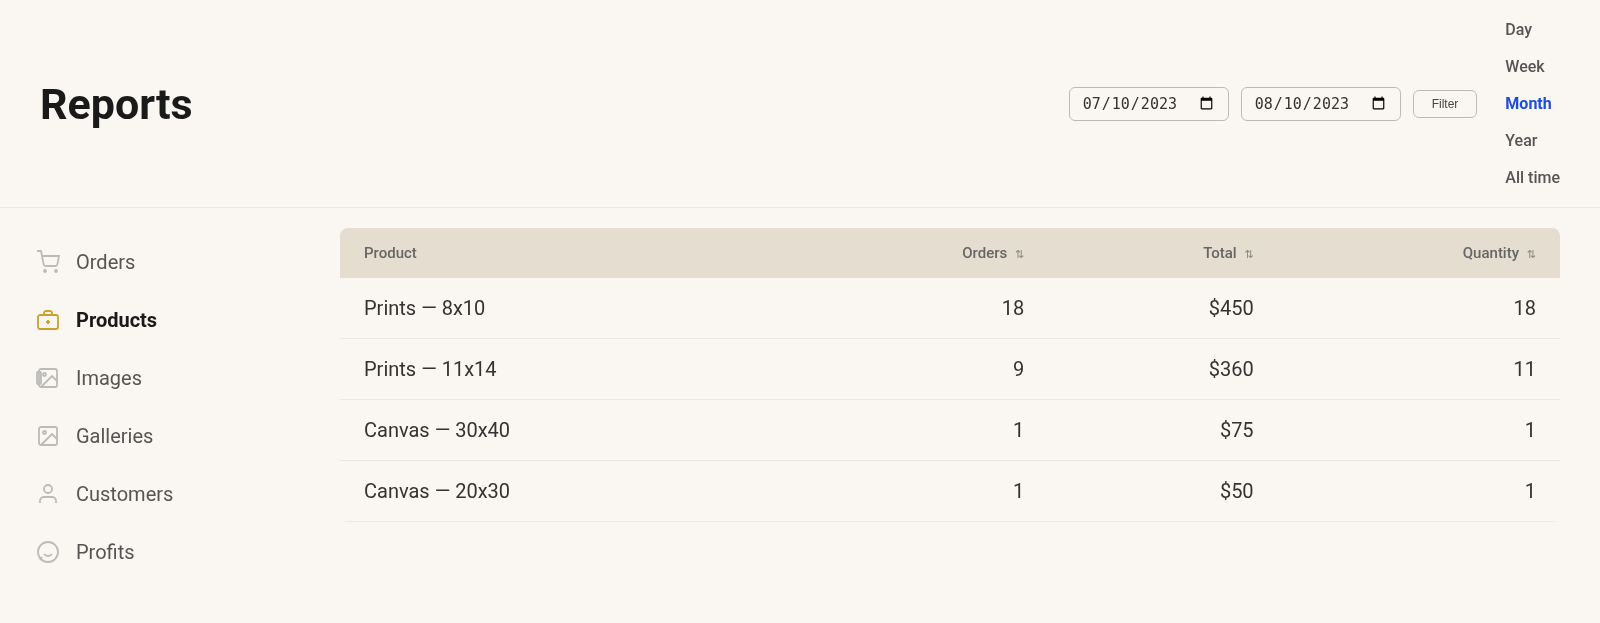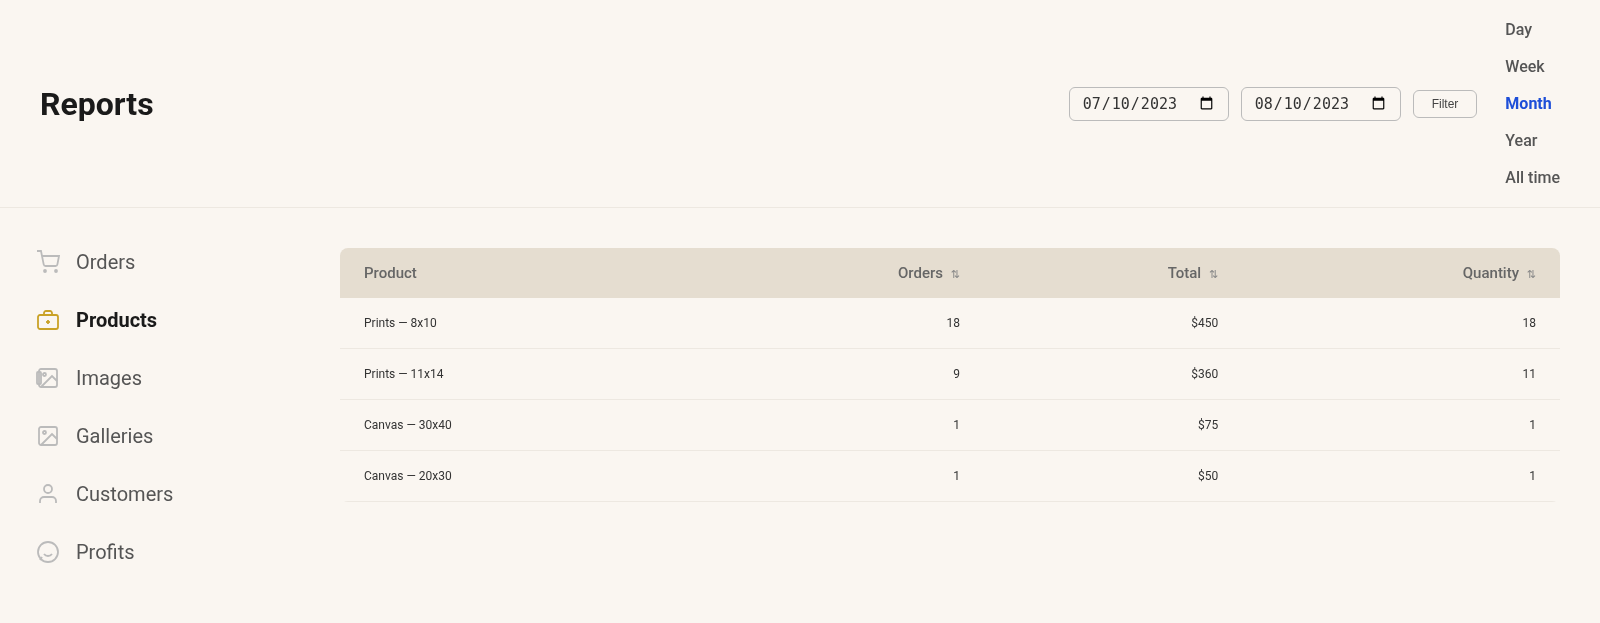--- a/index.html
+++ b/index.html
@@ -14,21 +14,21 @@
 
     
     .header {
       display: flex;
       align-items: center;
       padding: 20px 40px;
       border-bottom: 1px solid #ede8e1;
     }
 
     .page-title {
-      font-size: 32px;
+      font-size: 43px;
       font-weight: 700;
       color: #1a1a1a;
     }
 
     .header-controls {
       margin-left: auto;
       display: flex;
       align-items: center;
       gap: 12px;
     }
@@ -122,21 +122,20 @@
       padding: 20px 40px;
       overflow: auto;
     }
 
     
     .data-table {
       width: 100%;
       border-collapse: collapse;
       border-radius: 8px;
       overflow: hidden;
-      margin-top: 20px;
     }
 
     .data-table thead tr {
       background-color: #e5ddd0;
     }
 
     .data-table thead th {
       padding: 16px 24px;
       text-align: left;
       font-size: 15px;
@@ -156,21 +155,21 @@
       vertical-align: middle;
     }
 
     .data-table tbody tr {
       border-bottom: 1px solid #ede8e1;
       background-color: #faf6f1;
     }
 
     .data-table tbody td {
       padding: 18px 24px;
-      font-size: 12px;
+      font-size: 20px;
       color: #333;
     }
 
     .data-table tbody td.right {
       text-align: right;
     }
 
     
     .icon-svg {
       width: 24px;

